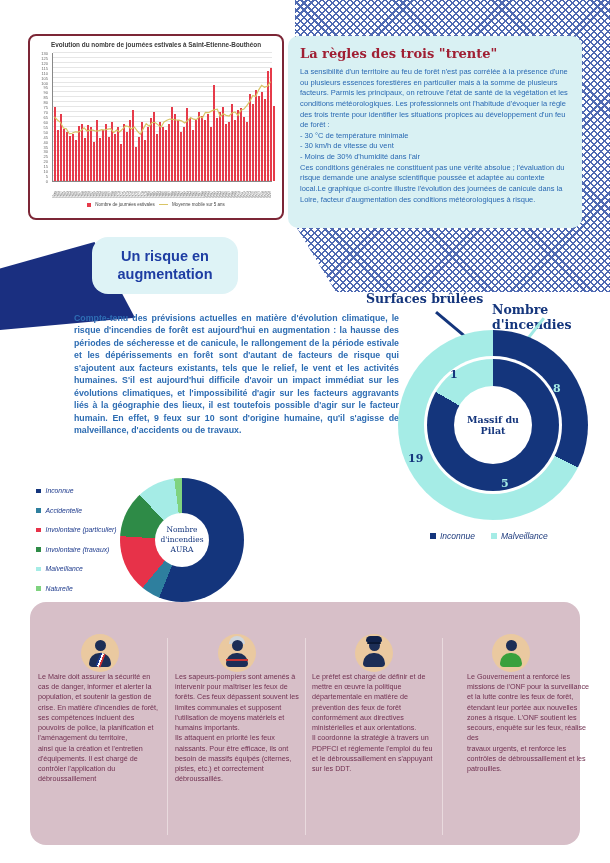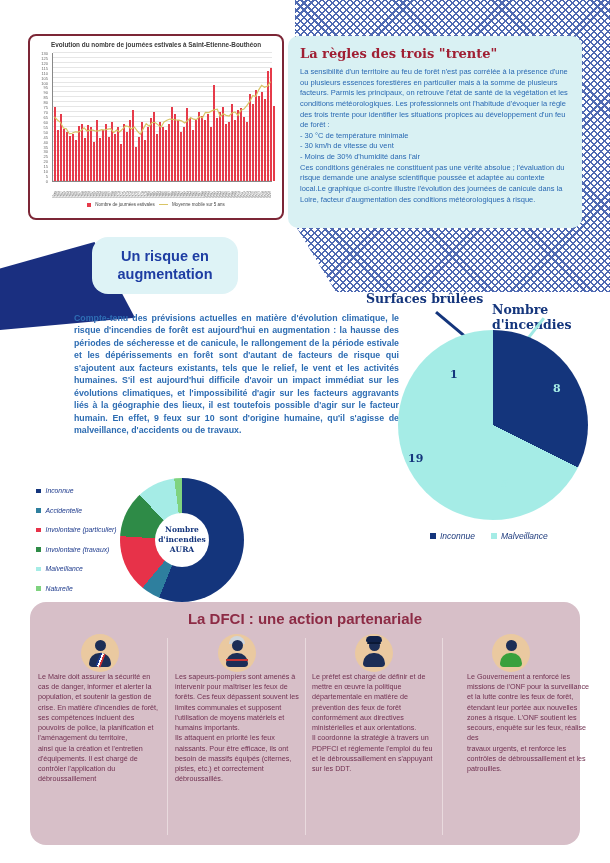--- a/index.html
+++ b/index.html
@@ -73,21 +73,21 @@
   .sw{display:inline-block;width:6px;height:6px;margin-right:4px;}
 
   
   .aura-legend{position:absolute;left:36px;top:481px;}
   .aleg{display:flex;align-items:center;height:19.5px;font-size:6.8px;font-style:italic;color:#1d3a8c;}
   .aleg .sw{width:4.5px;height:4.5px;margin-right:5px;}
   .donut{position:absolute;border-radius:50%;display:flex;align-items:center;justify-content:center;}
   .aura{left:120px;top:478px;width:124px;height:124px;}
   .loire{left:277px;top:486px;width:110px;height:110px;}
   .donut-center{border-radius:50%;background:#fff;display:flex;align-items:center;justify-content:center;
-    text-align:center;font-family:"DejaVu Serif",serif;font-weight:bold;font-size:7.5px;
+    text-align:center;font-family:"DejaVu Serif",serif;font-weight:normal;font-size:7.5px;
     color:#14357c;line-height:1.3;}
   .aura .donut-center{width:54px;height:54px;}
   .loire .donut-center{width:58px;height:58px;}
 
   
   .dfci{position:absolute;left:30px;top:602px;width:550px;height:243px;background:#d7bfc8;border-radius:16px;}
   .dfci-title{position:absolute;top:8px;left:0;right:0;text-align:center;font-weight:bold;
     font-size:15px;color:#8d2b45;}
   .divider{position:absolute;top:36px;bottom:10px;width:1px;background:#e9dade;}
   .div1{left:137px}.div2{left:275px}.div3{left:412px}
@@ -279,20 +279,25 @@
   </div>
 
   <div class="intro">Compte-tenu des prévisions actuelles en matière d'évolution climatique, le risque d'incendies de forêt est aujourd'hui en augmentation : la hausse des périodes de sécheresse et de canicule, le rallongement de la période estivale et les dépérissements en forêt sont d'autant de facteurs de risque qui s'ajoutent aux facteurs existants, tels que le relief, le vent et les activités humaines. S'il est aujourd'hui difficile d'avoir un impact immédiat sur les évolutions climatiques, et l'impossibilité d'agir sur les facteurs aggravants liés à la géographie des lieux, il est toutefois possible d'agir sur le facteur humain. En effet, 9 feux sur 10 sont d'origine humaine, qu'il s'agisse de malveillance, d'accidents ou de travaux.</div>
 
   <div class="callout callout-sb">Surfaces brûlées</div>
   <div class="callout callout-ni">Nombre d'incendies</div>
   <div class="leader leader-sb"></div>
   <div class="leader leader-ni"></div>
 
   <div class="pilat" id="pilatOuter" style="background: conic-gradient(rgb(20, 53, 124) 0deg, rgb(20, 53, 124) 116.5deg, rgb(165, 236, 230) 116.5deg, rgb(165, 236, 230) 360deg);">
+    <div class="pilat-sep">
+      <div class="pilat-inner" id="pilatInner" style="background: conic-gradient(rgb(20, 53, 124) 0deg, rgb(20, 53, 124) 300deg, rgb(165, 236, 230) 300deg, rgb(165, 236, 230) 360deg);">
+        <div class="pilat-center">Massif du Pilat</div>
+      </div>
+    </div>
     <span class="dval dval-navy" style="left:52px;top:38px">1</span>
     <span class="dval dval-cyan" style="left:155px;top:52px">8</span>
     <span class="dval dval-navy" style="left:10px;top:122px">19</span>
     <span class="dval dval-cyan" style="left:103px;top:147px">5</span>
   </div>
   <div class="pilat-legend">
     <span><span class="sw" style="background: rgb(20, 53, 124);"></span><span>Inconnue</span></span>
     <span><span class="sw" style="background: rgb(165, 236, 230);"></span><span>Malveillance</span></span>
   </div>
 
@@ -321,21 +326,20 @@
         <span class="sw" style="background: rgb(127, 211, 127);"></span>
         <span>Naturelle</span>
       </div>
   </div>
 
   <div class="donut aura" id="auraDonut" style="background: conic-gradient(rgb(20, 53, 124) 0deg, rgb(20, 53, 124) 201.6deg, rgb(46, 127, 158) 201.6deg, rgb(46, 127, 158) 219.6deg, rgb(231, 50, 73) 219.6deg, rgb(231, 50, 73) 273.6deg, rgb(46, 139, 71) 273.6deg, rgb(46, 139, 71) 316.8deg, rgb(165, 236, 230) 316.8deg, rgb(165, 236, 230) 352.8deg, rgb(127, 211, 127) 352.8deg, rgb(127, 211, 127) 360deg);">
     <div class="donut-center">Nombre d'incendies AURA</div>
   </div>
 
   <div class="dfci">
-    <div class="dfci-title">La DFCI : une action partenariale</div>
     <div class="divider div1"></div>
     <div class="divider div2"></div>
     <div class="divider div3"></div>
 
     <div class="icon-circle ic1">
       <span class="p-head"></span>
         <span class="p-body"></span>
         <span class="sash"></span>
     </div>
     <div class="icon-circle ic2">

